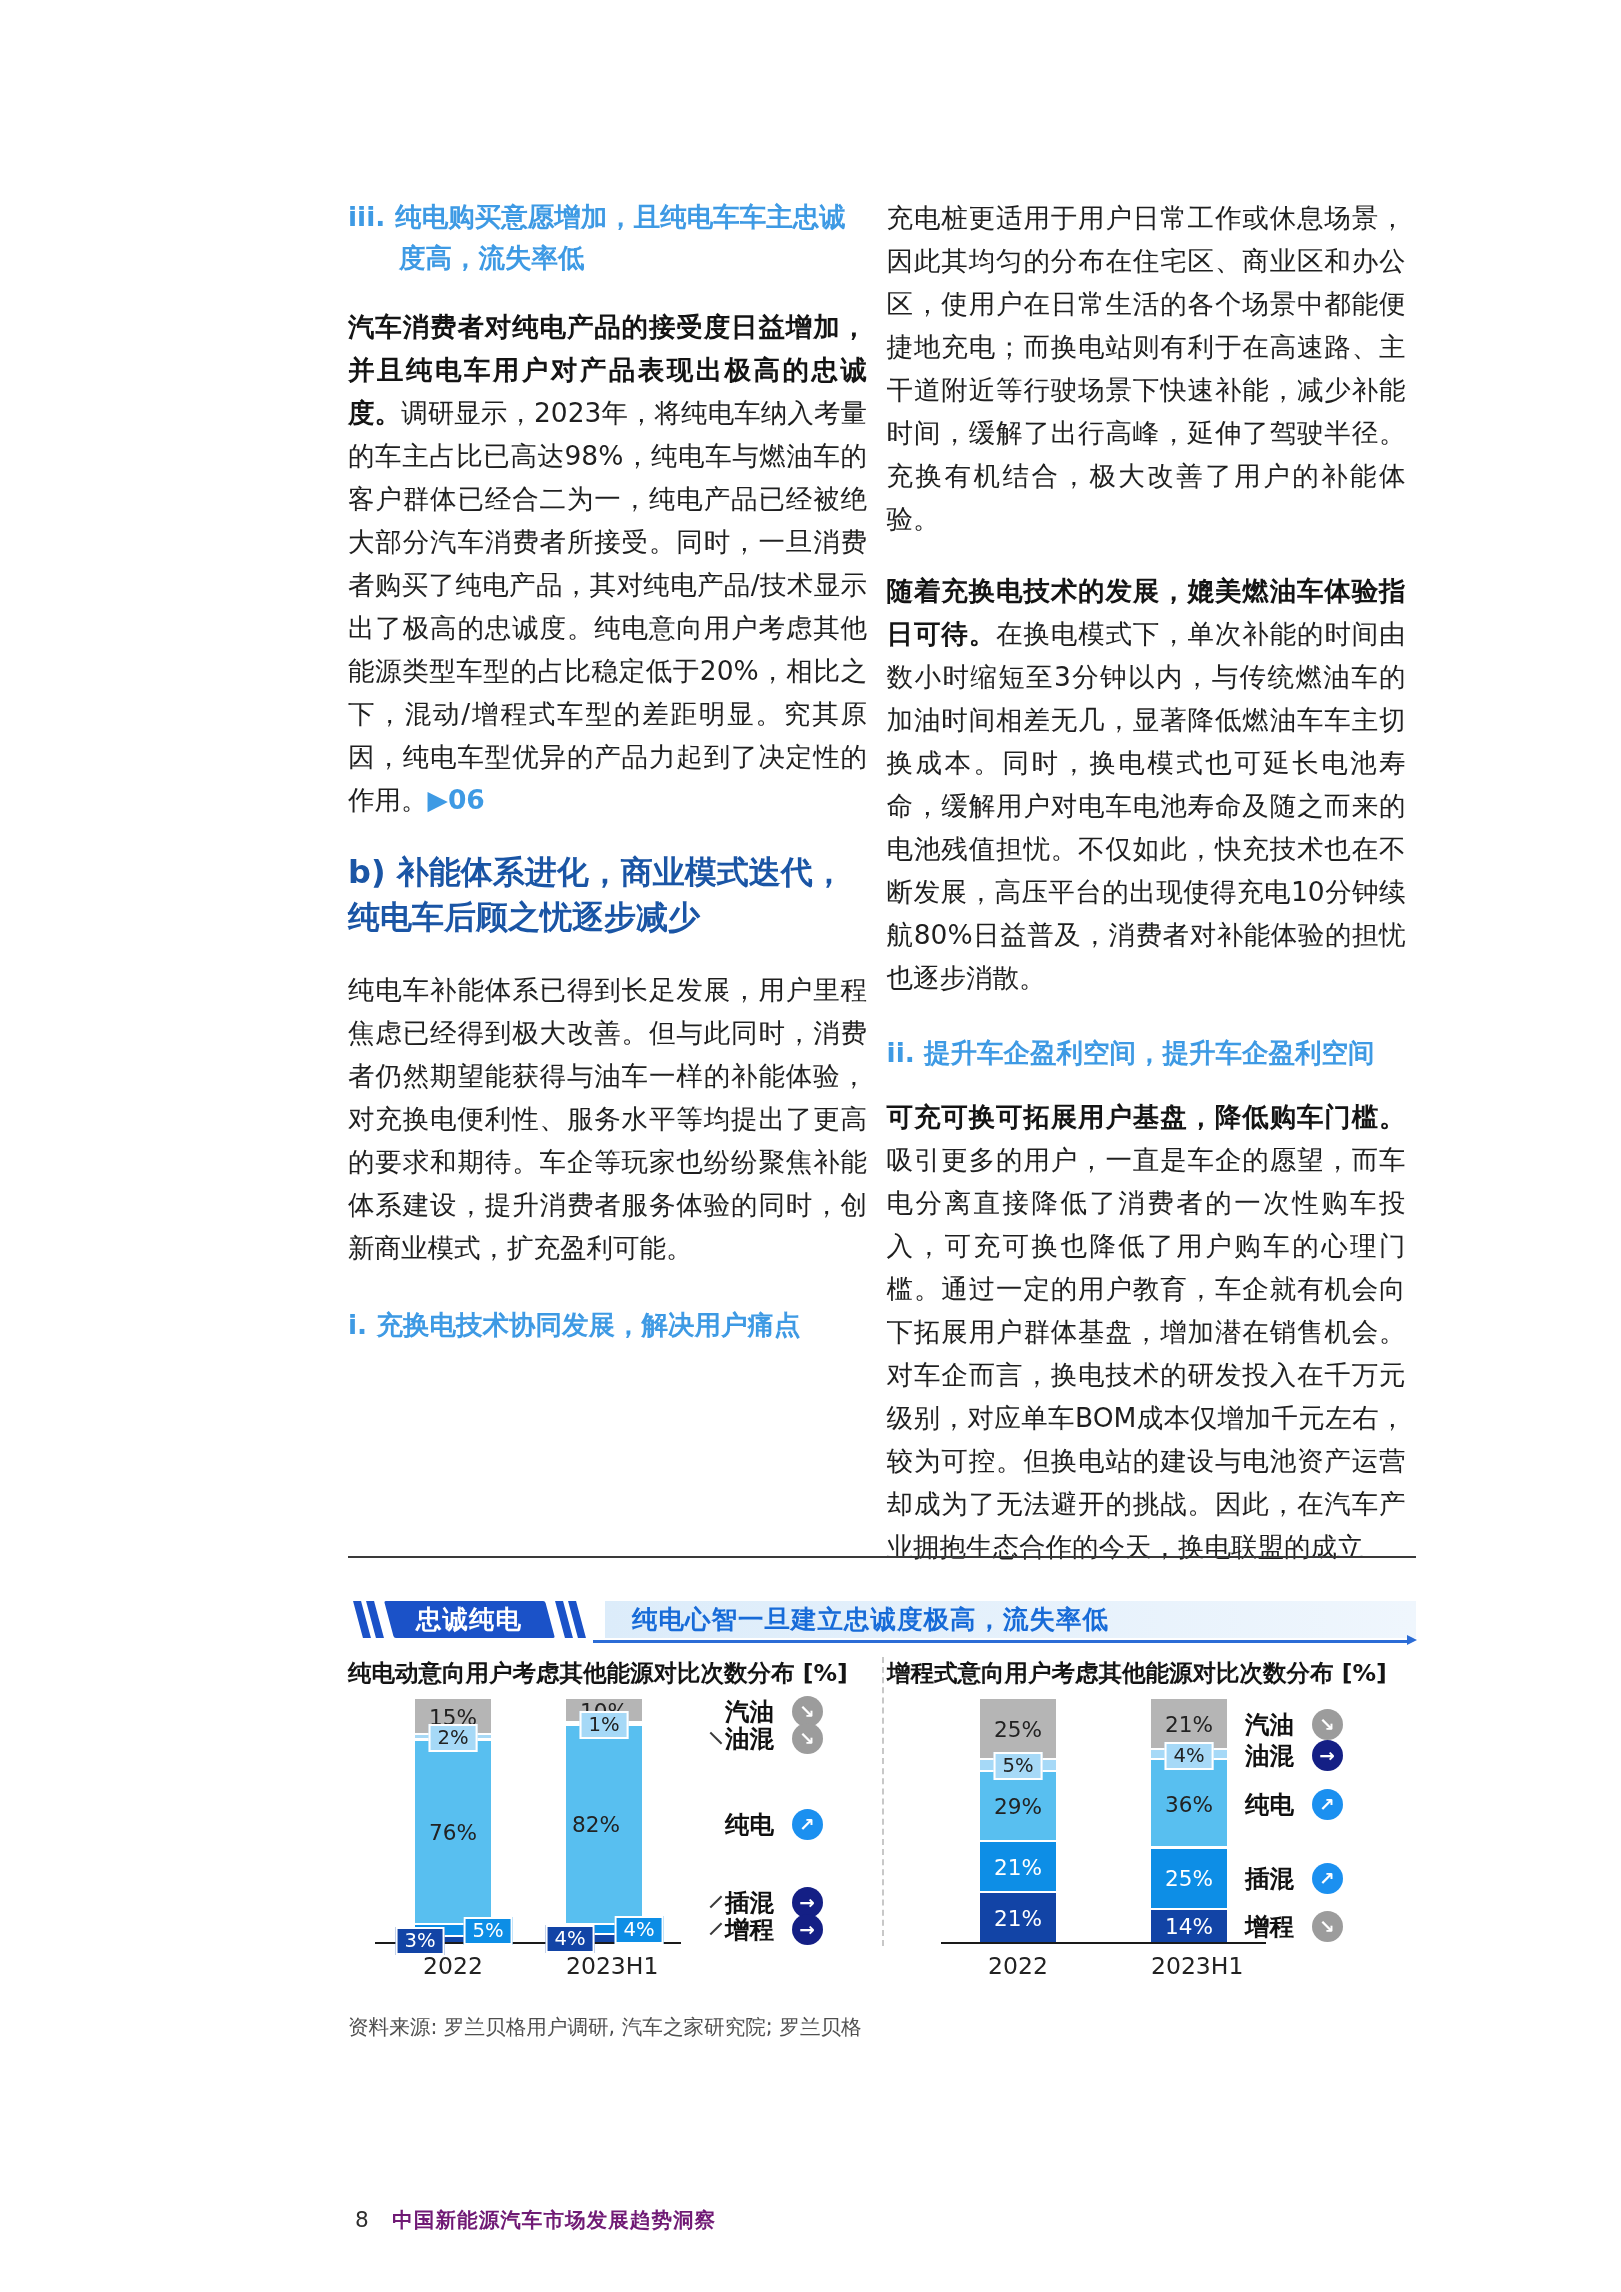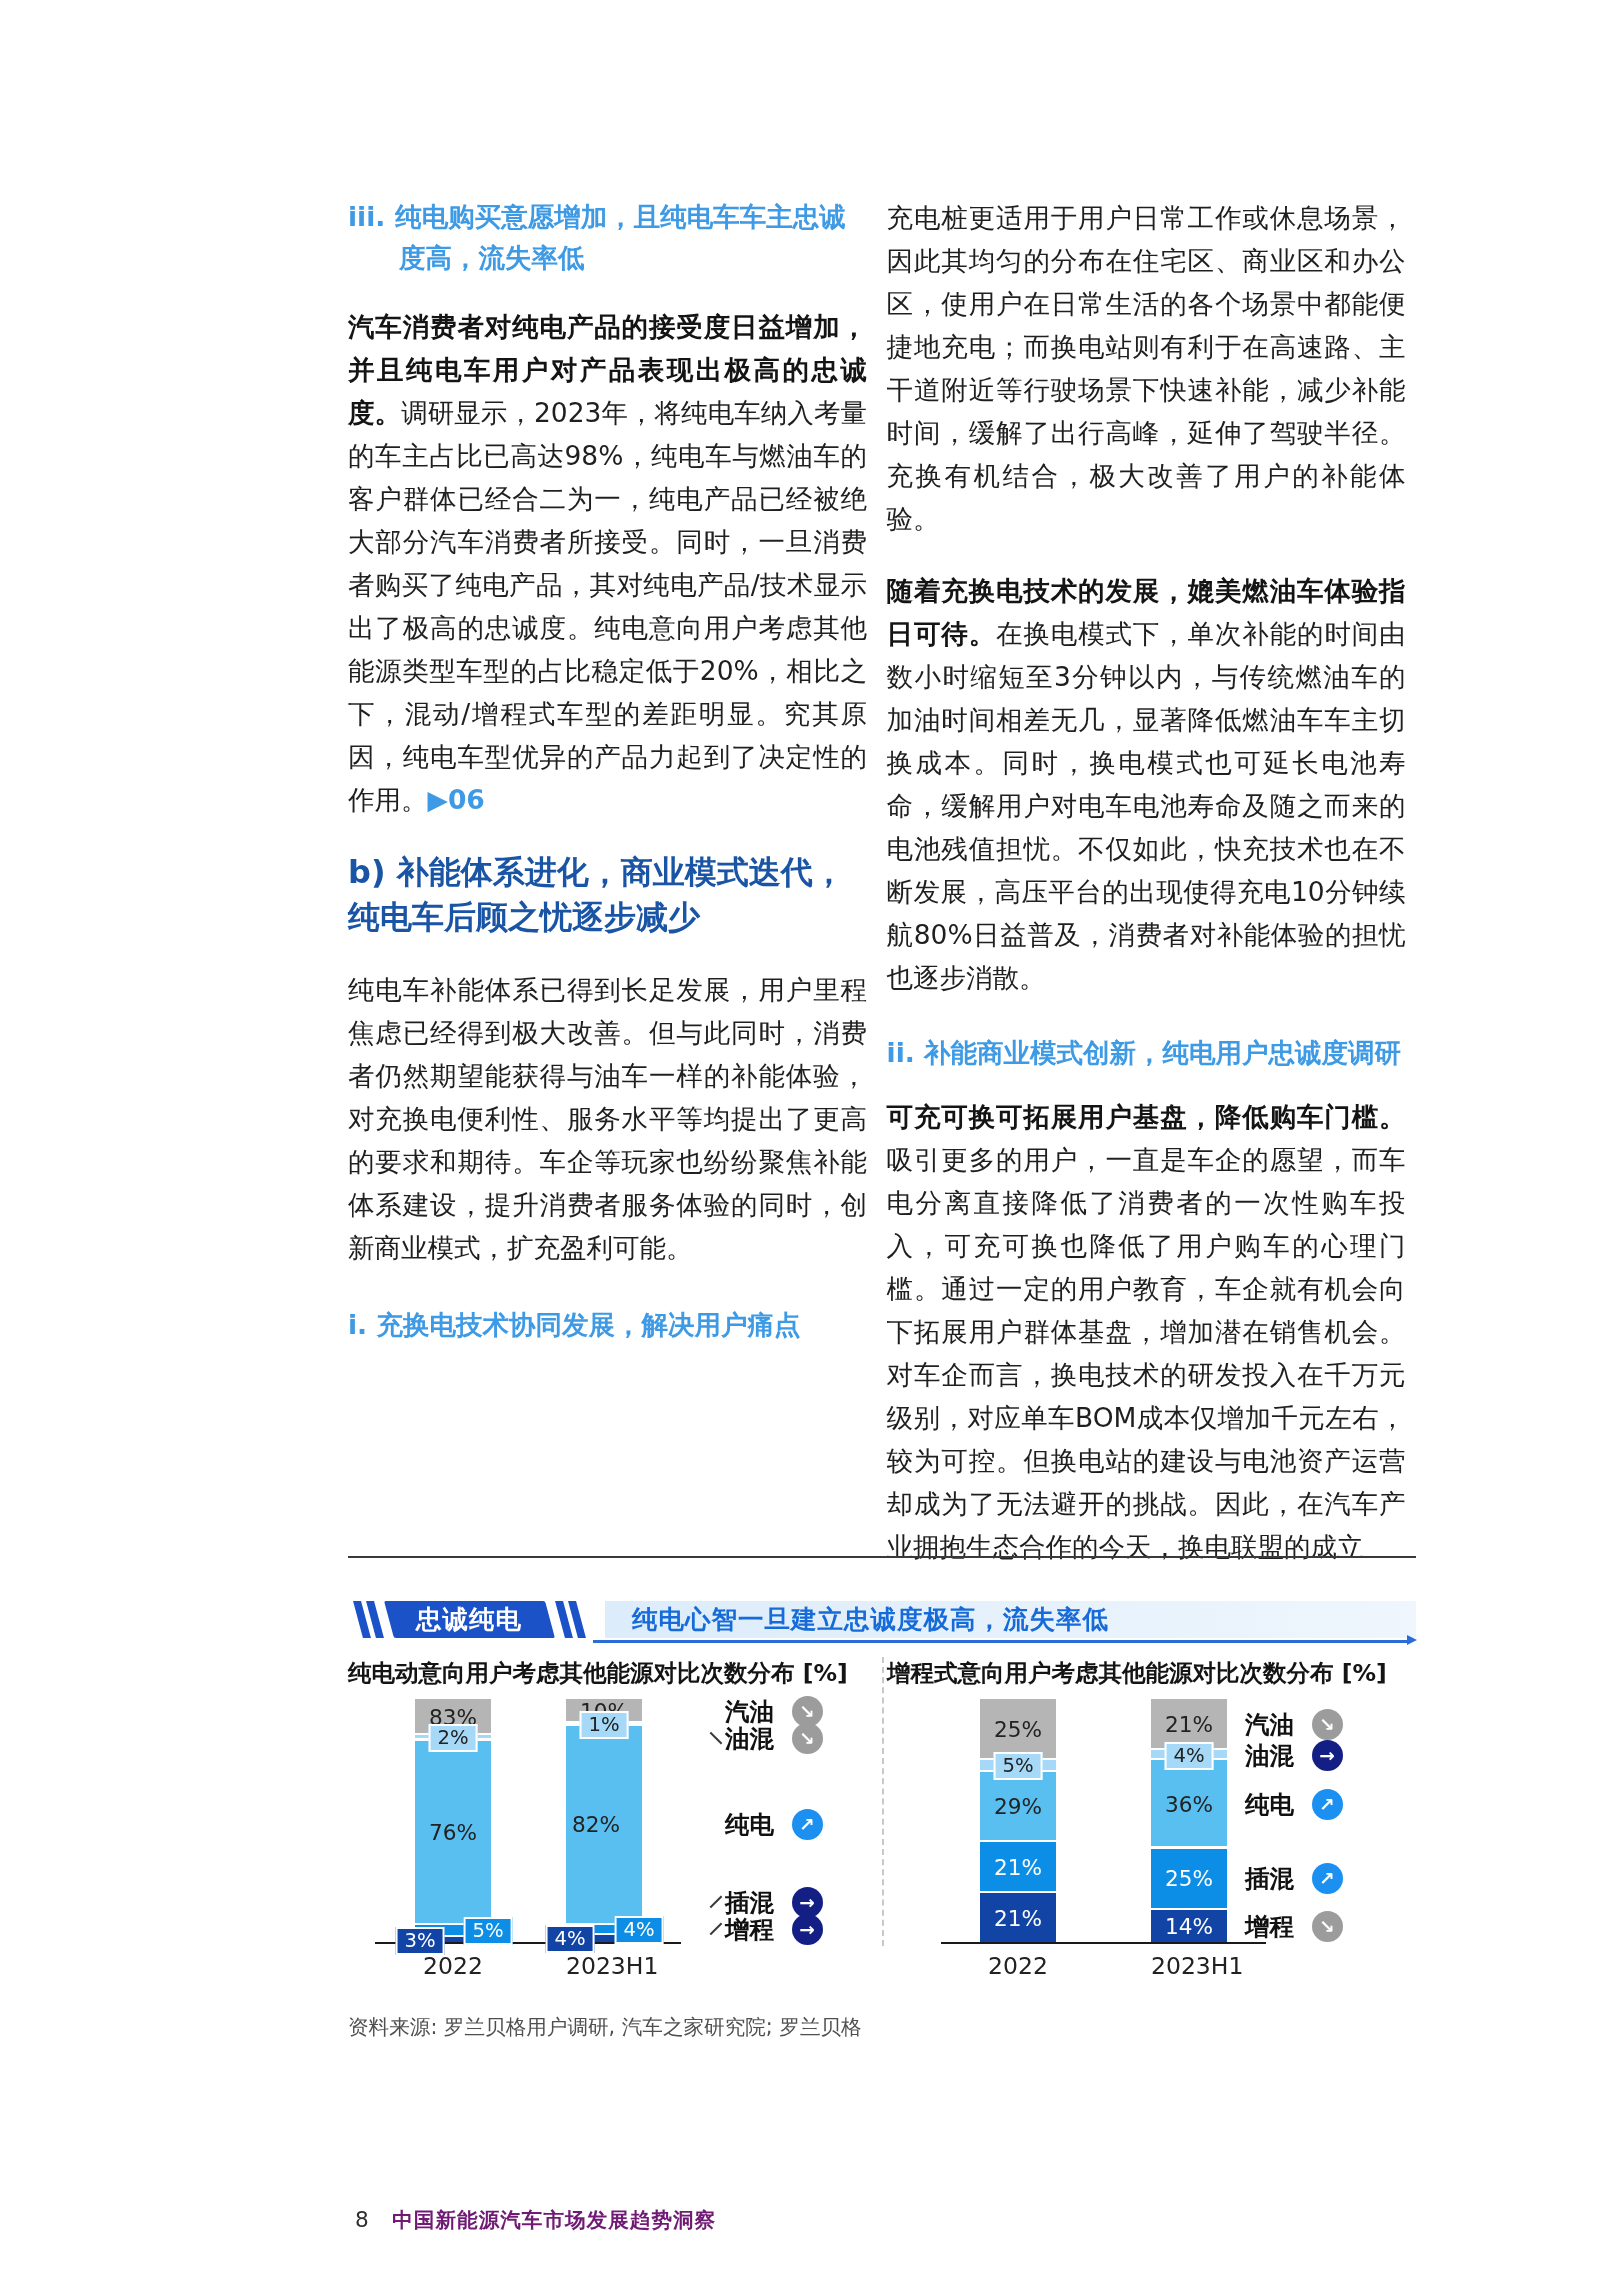--- a/index.html
+++ b/index.html
@@ -73,21 +73,21 @@
       <div class="h-blue h-hang"><span class="h-prefix">iii.</span><span>纯电购买意愿增加，且纯电车车主忠诚度高，流失率低</span></div>
       <p><span class="lead">汽车消费者对纯电产品的接受度日益增加，并且纯电车用户对产品表现出极高的忠诚度。</span><span>调研显示，2023年，将纯电车纳入考量的车主占比已高达98%，纯电车与燃油车的客户群体已经合二为一，纯电产品已经被绝大部分汽车消费者所接受。同时，一旦消费者购买了纯电产品，其对纯电产品/技术显示出了极高的忠诚度。纯电意向用户考虑其他能源类型车型的占比稳定低于20%，相比之下，混动/增程式车型的差距明显。究其原因，纯电车型优异的产品力起到了决定性的作用。</span><span class="ref">▶06</span></p>
       <div class="h-dark">b) 补能体系进化，商业模式迭代，纯电车后顾之忧逐步减少</div>
       <p>纯电车补能体系已得到长足发展，用户里程焦虑已经得到极大改善。但与此同时，消费者仍然期望能获得与油车一样的补能体验，对充换电便利性、服务水平等均提出了更高的要求和期待。车企等玩家也纷纷聚焦补能体系建设，提升消费者服务体验的同时，创新商业模式，扩充盈利可能。</p>
       <div class="h-blue mt36 mb22">i. 充换电技术协同发展，解决用户痛点</div>
     </div>
 
     <div class="col">
       <p>充电桩更适用于用户日常工作或休息场景，因此其均匀的分布在住宅区、商业区和办公区，使用户在日常生活的各个场景中都能便捷地充电；而换电站则有利于在高速路、主干道附近等行驶场景下快速补能，减少补能时间，缓解了出行高峰，延伸了驾驶半径。充换有机结合，极大改善了用户的补能体验。</p>
       <p><span class="lead">随着充换电技术的发展，媲美燃油车体验指日可待。</span><span>在换电模式下，单次补能的时间由数小时缩短至3分钟以内，与传统燃油车的加油时间相差无几，显著降低燃油车车主切换成本。同时，换电模式也可延长电池寿命，缓解用户对电车电池寿命及随之而来的电池残值担忧。不仅如此，快充技术也在不断发展，高压平台的出现使得充电10分钟续航80%日益普及，消费者对补能体验的担忧也逐步消散。</span></p>
-      <div class="h-blue mt34 mb22">ii. 补能商业模式创新，纯电用户忠诚度调研</div>
+      <div class="h-blue mt34 mb22">ii. 提升车企盈利空间，提升车企盈利空间</div>
       <p><span class="lead">可充可换可拓展用户基盘，降低购车门槛。</span><span>吸引更多的用户，一直是车企的愿望，而车电分离直接降低了消费者的一次性购车投入，可充可换也降低了用户购车的心理门槛。通过一定的用户教育，车企就有机会向下拓展用户群体基盘，增加潜在销售机会。对车企而言，换电技术的研发投入在千万元级别，对应单车BOM成本仅增加千元左右，较为可控。但换电站的建设与电池资产运营却成为了无法避开的挑战。因此，在汽车产业拥抱生态合作的今天，换电联盟的成立</span></p>
     </div>
   </div>
 
   <div class="exhibit">
     <div class="ex-rule"></div>
 
     <div class="banner">
       <div class="slashes">
           <i></i>
@@ -113,21 +113,21 @@
             <div class="axis" style="left: 27.4px; width: 306px; top: 243px;"></div>
             <div class="seg" style="left: 67px; width: 76px; bottom: 0px; height: 7.3px; background: rgb(18, 68, 166);"></div>
             <div class="chip" style="left: 72px; top: 228px; background: rgb(18, 68, 166); color: rgb(255, 255, 255);">3%</div>
             <div class="seg" style="left: 67px; width: 76px; bottom: 7.3px; height: 12px; background: rgb(13, 142, 230); border-bottom: 2px solid rgb(255, 255, 255);"></div>
             <div class="chip" style="left: 140px; top: 218px; background: rgb(13, 142, 230); color: rgb(255, 255, 255);">5%</div>
             <div class="seg" style="left: 67px; width: 76px; bottom: 19.4px; height: 184px; background: rgb(88, 191, 240); border-bottom: 2px solid rgb(255, 255, 255);"></div>
             <div class="seg-label" style="left: 67px; width: 76px; top: 121px; color: rgb(34, 34, 34);">76%</div>
             <div class="seg" style="left: 67px; width: 76px; bottom: 204px; height: 4.9px; background: rgb(166, 217, 247); border-bottom: 2px solid rgb(255, 255, 255);"></div>
             <div class="chip" style="left: 105px; top: 25px; background: rgb(166, 217, 247); color: rgb(34, 34, 34);">2%</div>
             <div class="seg" style="left: 67px; width: 76px; bottom: 209px; height: 36px; background: rgb(181, 181, 181); border-bottom: 2px solid rgb(255, 255, 255);"></div>
-            <div class="seg-label" style="left: 67px; width: 76px; top: 5.5px; color: rgb(34, 34, 34);">83%</div>
+            <div class="seg-label" style="left: 67px; width: 76px; top: 5.5px; color: rgb(34, 34, 34);">15%</div>
             <div class="year-label" style="left: 67px; width: 76px;">2022</div>
             <div class="seg" style="left: 218px; width: 76px; bottom: 0px; height: 9.7px; background: rgb(18, 68, 166);"></div>
             <div class="chip" style="left: 222px; top: 226px; background: rgb(18, 68, 166); color: rgb(255, 255, 255);">4%</div>
             <div class="seg" style="left: 218px; width: 76px; bottom: 9.7px; height: 9.7px; background: rgb(13, 142, 230); border-bottom: 2px solid rgb(255, 255, 255);"></div>
             <div class="chip" style="left: 291px; top: 217px; background: rgb(13, 142, 230); color: rgb(255, 255, 255);">4%</div>
             <div class="seg" style="left: 218px; width: 76px; bottom: 19.4px; height: 199px; background: rgb(88, 191, 240); border-bottom: 2px solid rgb(255, 255, 255);"></div>
             <div class="seg-label" style="left: 218px; width: 60px; top: 113px; color: rgb(34, 34, 34); text-align: center;">82%</div>
             <div class="seg" style="left: 218px; width: 76px; bottom: 218px; height: 2.4px; background: rgb(166, 217, 247); border-bottom: 2px solid rgb(255, 255, 255);"></div>
             <div class="chip" style="left: 256px; top: 11.8px; background: rgb(166, 217, 247); color: rgb(34, 34, 34);">1%</div>
             <div class="seg" style="left: 218px; width: 76px; bottom: 221px; height: 24px; background: rgb(181, 181, 181); border-bottom: 2px solid rgb(255, 255, 255);"></div>

